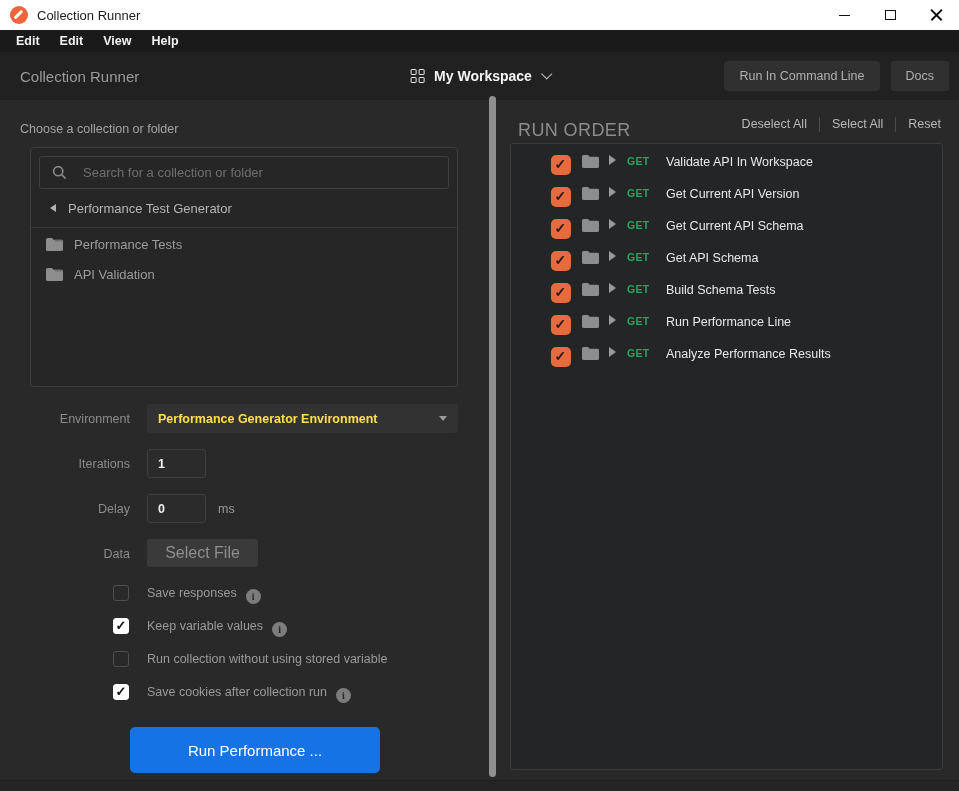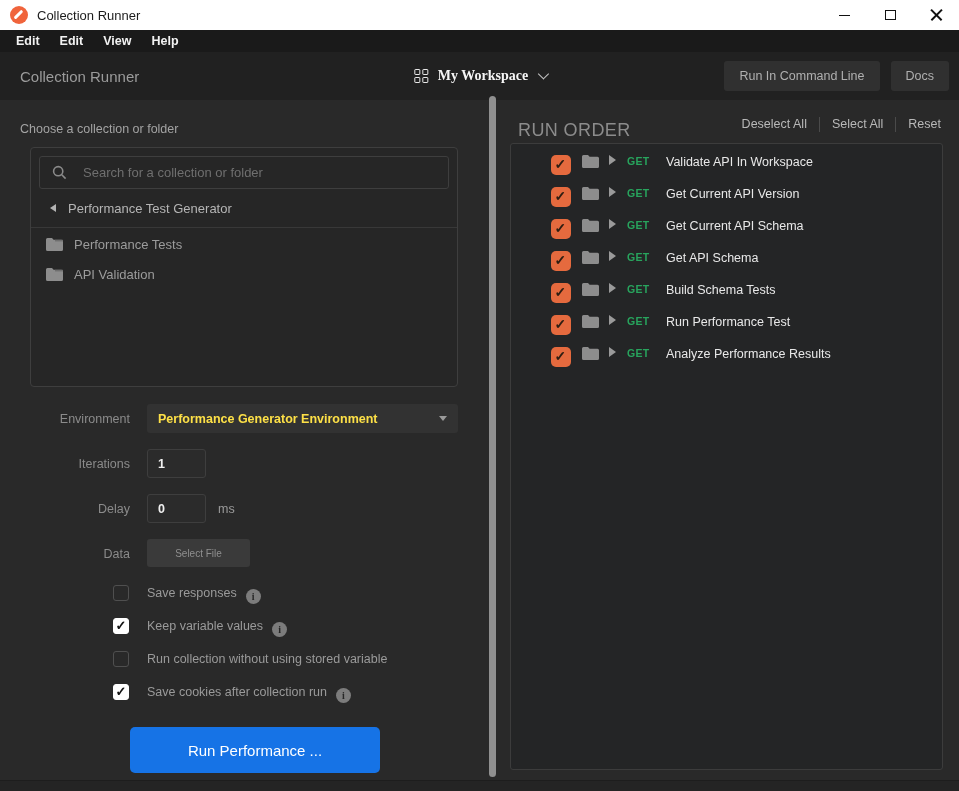--- a/index.html
+++ b/index.html
@@ -51,21 +51,21 @@
   }
 
   
   .header {
     position:absolute; top:52px; left:0; width:959px; height:48px;
     background:#212121; display:flex; align-items:center;
   }
   .header-title { margin-left:20px; font-size:15px; color:#9b9b9b; }
   .workspace {
     position:absolute; left:50%; transform:translateX(-50%);
-    display:flex; align-items:center; gap:9px;font-family:Liberation Serif, serif;
+    display:flex; align-items:center; gap:9px;
   }
   .grid-icon { width:15px; height:15px; display:grid; grid-template-columns:6px 6px; grid-template-rows:6px 6px; gap:2.4px; }
   .grid-icon span { border:1.4px solid #e8e8e8; border-radius:1px; }
   .workspace-name { color:#f5f5f5; font-size:14px; font-weight:700; }
   .chev-down { width:8px; height:8px; border-right:1.6px solid #c3c3c3; border-bottom:1.6px solid #c3c3c3; transform:rotate(45deg) translateY(-3px); }
   .header-actions { margin-left:auto; display:flex; gap:11px; margin-right:10px;justify-content:flex-end; }
   .hdr-btn {
     background:#303030; color:#b0b0b0; font-size:12.5px;
     border:none; border-radius:3px; height:30px; padding:0 15px;
     font-family:inherit; cursor:pointer;
@@ -120,23 +120,23 @@
 
   .num-input {
     position:absolute; left:147px; top:0; width:59px; height:29px;
     background:#2b2b2b; border:1px solid #3e3e3e; border-radius:3px;
     color:#f0f0f0; font-size:12.5px; font-weight:700; padding-left:10px;
     font-family:inherit; outline:none;
   }
   .unit-label { position:absolute; left:218px; color:#9a9a9a; font-size:12.5px; }
 
   .select-file-btn {
-    position:absolute; left:147px; top:0; width:103px; height:28px;
+    position:absolute; left:147px; top:0; width:111px; height:28px;
     background:#3a3a3a; color:#8f8f8f; border:none; border-radius:3px;
-    font-size:10px; font-family:inherit; cursor:pointer;
+    font-size:16px; font-family:inherit; cursor:pointer;
   }
 
   .option-row { position:absolute; left:0; width:489px; height:18px; display:flex; align-items:center; }
   .opt-0 { top:484px; } .opt-1 { top:517px; } .opt-2 { top:550px; } .opt-3 { top:583px;padding-left:46px; }
   .checkbox {
     position:absolute; left:113px; width:16px; height:16px; border-radius:3px;
     border:1px solid #4f4f4f; background:transparent; cursor:pointer;
   }
   .checkbox.checked { background:#ffffff; border-color:#ffffff; }
   .checkbox.checked::after {
@@ -393,21 +393,21 @@
   </div>
       <div class="request-row">
     <span class="run-checkbox checked"></span>
     <span class="req-folder-icon">
       <svg width="17" height="13" viewBox="0 0 17 13">
             <path d="M0 1.5 Q0 0 1.5 0 L6 0 L7.6 1.8 L15.5 1.8 Q17 1.8 17 3.3 L17 11.5 Q17 13 15.5 13 L1.5 13 Q0 13 0 11.5 Z" fill="#8d8d8d"></path>
           </svg>
     </span>
     <span class="caret-right"></span>
     <span class="req-method">GET</span>
-    <span class="req-name">Run Performance Test</span>
+    <span class="req-name">Run Performance Line</span>
   </div>
       <div class="request-row">
     <span class="run-checkbox checked"></span>
     <span class="req-folder-icon">
       <svg width="17" height="13" viewBox="0 0 17 13">
             <path d="M0 1.5 Q0 0 1.5 0 L6 0 L7.6 1.8 L15.5 1.8 Q17 1.8 17 3.3 L17 11.5 Q17 13 15.5 13 L1.5 13 Q0 13 0 11.5 Z" fill="#8d8d8d"></path>
           </svg>
     </span>
     <span class="caret-right"></span>
     <span class="req-method">GET</span>

